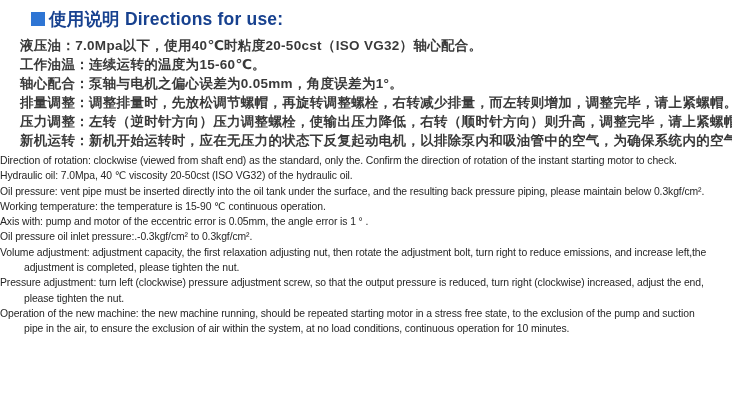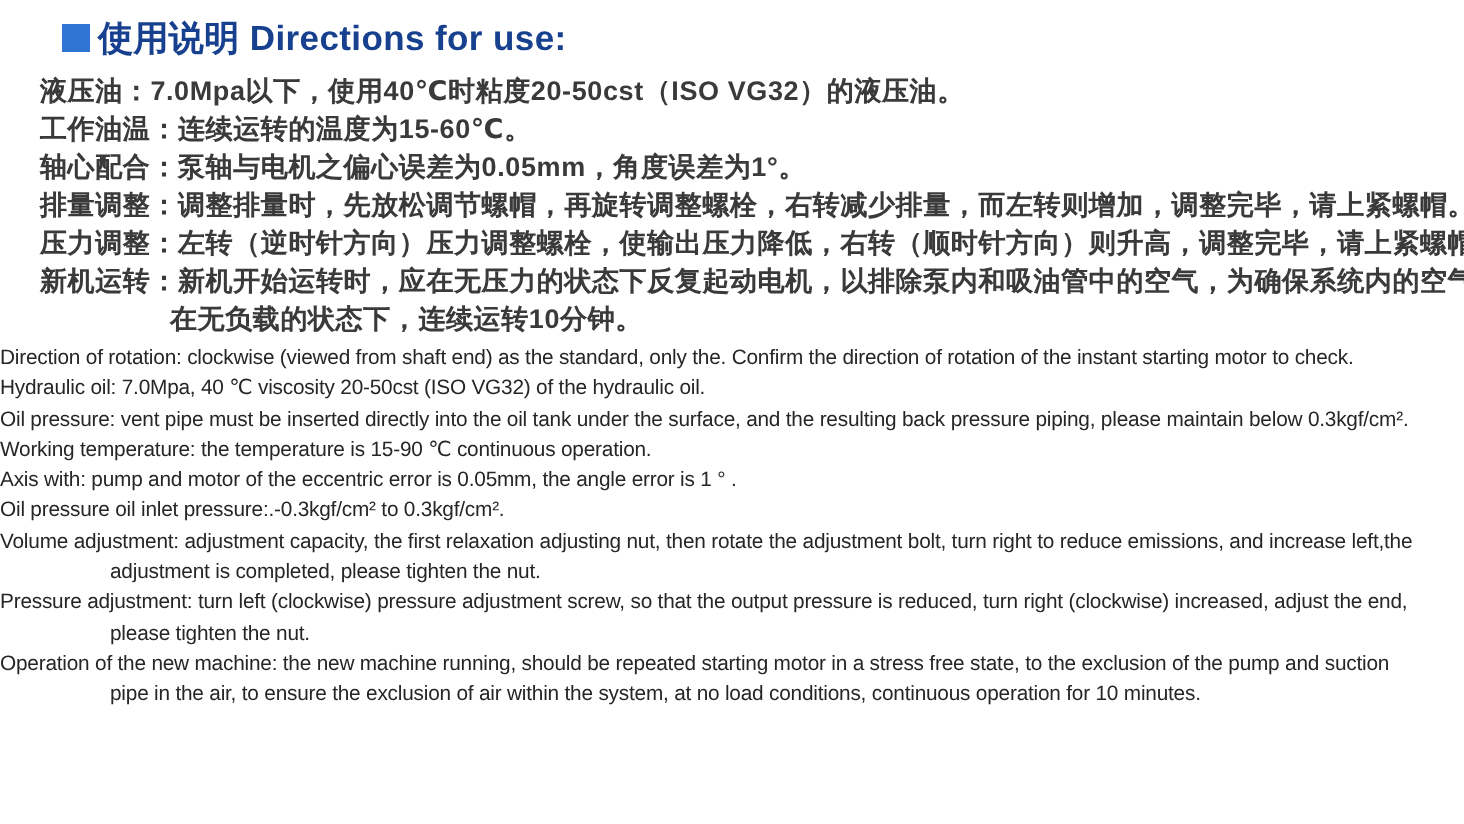--- a/index.html
+++ b/index.html
@@ -44,43 +44,42 @@
   }
   .zh-line.indent { margin-left: 85px; }
   .en-block { margin-top: 3px; }
   .en-line {
     font-size: 10.4px;
     color: #262626;
     line-height: 15.3px;
     letter-spacing: -0.1px;
     white-space: nowrap;
   }
-  .en-line.indent { margin-left: 55px; }
+  .en-line.indent { margin-left: 24px; }
 </style>
 </head>
 <body>
 
 <div class="page">
 
   <div class="header">
     <span class="bullet"></span>
     <span class="title">
       <span>使用说明</span>
       <span>Directions for use:</span>
     </span>
   </div>
 
   <div class="zh-block">
-    <div class="zh-line">液压油：7.0Mpa以下，使用40℃时粘度20-50cst（ISO VG32）的液压油。</div>
+    <div class="zh-line">液压油：7.0Mpa以下，使用40℃时粘度20-50cst（ISO VG32）轴心配合。</div>
     <div class="zh-line">工作油温：连续运转的温度为15-60℃。</div>
     <div class="zh-line">轴心配合：泵轴与电机之偏心误差为0.05mm，角度误差为1°。</div>
     <div class="zh-line">排量调整：调整排量时，先放松调节螺帽，再旋转调整螺栓，右转减少排量，而左转则增加，调整完毕，请上紧螺帽。</div>
     <div class="zh-line">压力调整：左转（逆时针方向）压力调整螺栓，使输出压力降低，右转（顺时针方向）则升高，调整完毕，请上紧螺帽。</div>
     <div class="zh-line">新机运转：新机开始运转时，应在无压力的状态下反复起动电机，以排除泵内和吸油管中的空气，为确保系统内的空气排除，可</div>
-    <div class="zh-line indent">在无负载的状态下，连续运转10分钟。</div>
   </div>
 
   <div class="en-block">
     <div class="en-line">Direction of rotation: clockwise (viewed from shaft end) as the standard, only the. Confirm the direction of rotation of the instant starting motor to check.</div>
     <div class="en-line">Hydraulic oil: 7.0Mpa, 40 ℃ viscosity 20-50cst (ISO VG32) of the hydraulic oil.</div>
     <div class="en-line">Oil pressure: vent pipe must be inserted directly into the oil tank under the surface, and the resulting back pressure piping, please maintain below 0.3kgf/cm².</div>
     <div class="en-line">Working temperature: the temperature is 15-90 ℃ continuous operation.</div>
     <div class="en-line">Axis with: pump and motor of the eccentric error is 0.05mm, the angle error is 1 ° .</div>
     <div class="en-line">Oil pressure oil inlet pressure:.-0.3kgf/cm² to 0.3kgf/cm².</div>
     <div class="en-line">Volume adjustment: adjustment capacity, the first relaxation adjusting nut, then rotate the adjustment bolt, turn right to reduce emissions, and increase left,the</div>

